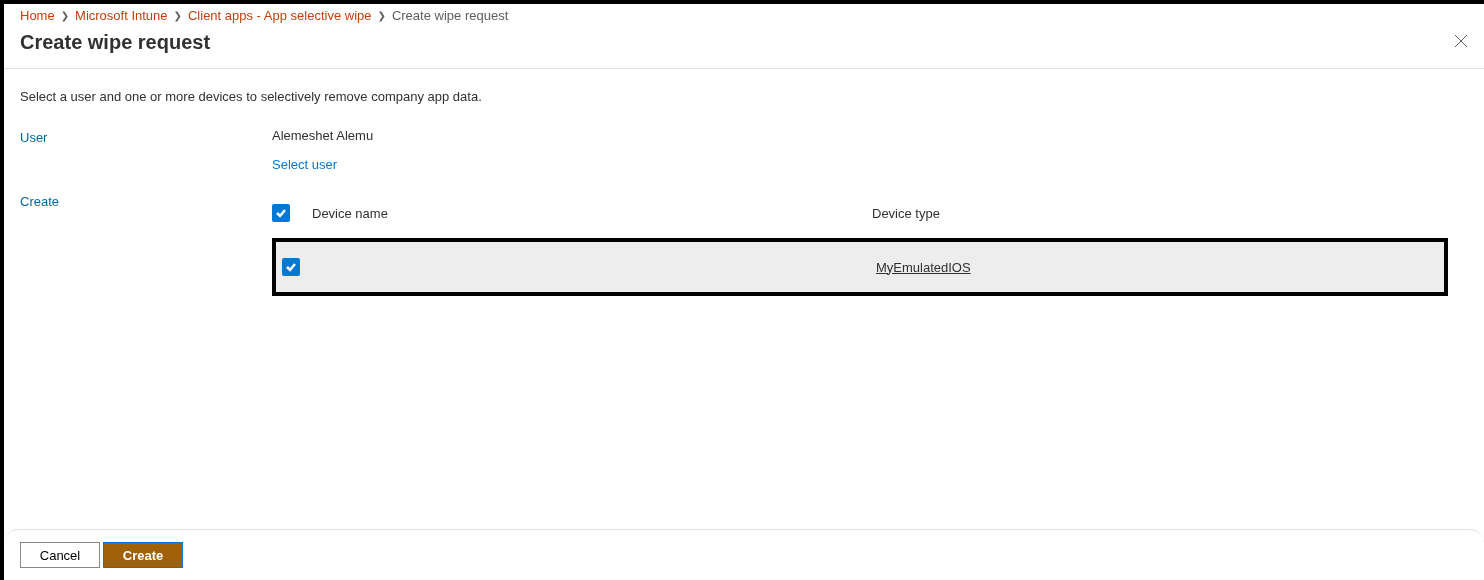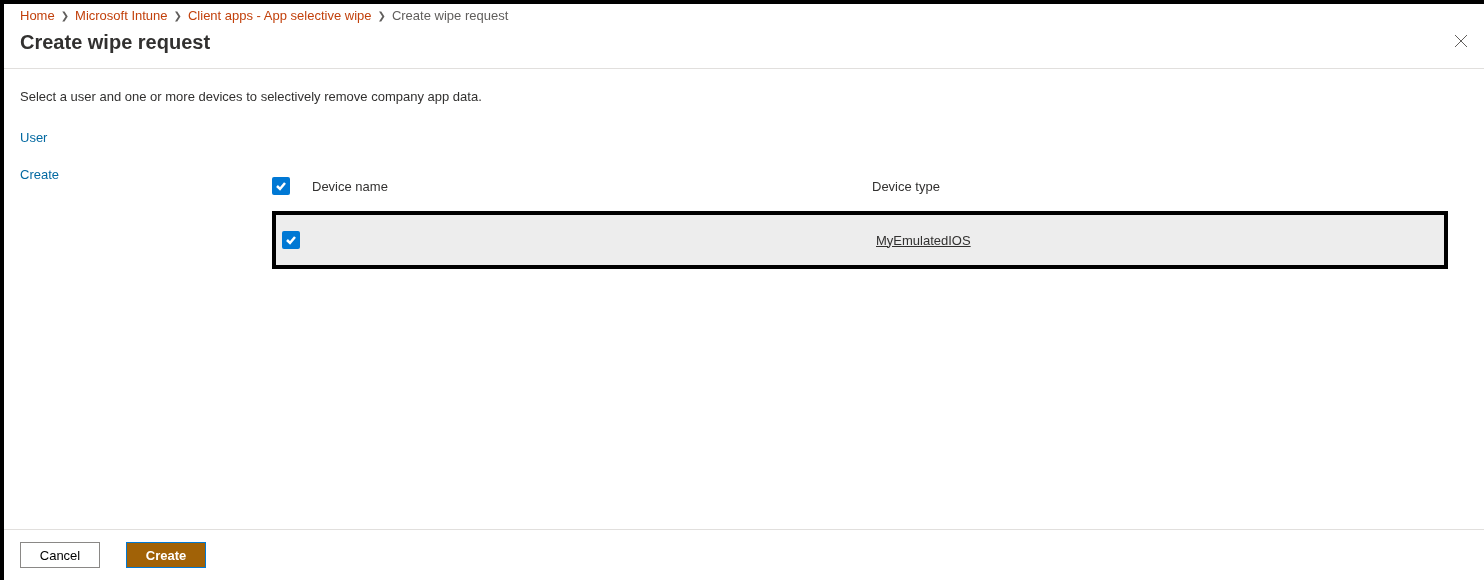--- a/index.html
+++ b/index.html
@@ -131,21 +131,22 @@
     width: 12px; height: 12px;
     stroke: #fff;
     stroke-width: 2.5;
     fill: none;
   }
   
   .footer {
     border-top: 1px solid #e1dfdd;
     padding: 12px 16px;
     display: flex;
-    gap: 26px;
+    gap: 3px;
+    border-radius: 15px;
   }
   .btn {
     min-width: 80px;
     height: 26px;
     font-size: 13px;
     border: 1px solid #8a8886;
     background: #fff;
     cursor: pointer;
     font-family: inherit;
   }
@@ -179,20 +180,24 @@
         <line x1="13" y1="1" x2="1" y2="13" stroke="currentColor" stroke-width="1"></line>
       </svg>
     </span>
   </div>
 
   <div class="main">
     <p class="instruction">Select a user and one or more devices to selectively remove company app data.</p>
 
     <div class="row">
       <div class="row-label">User</div>
+      <div class="row-content">
+        <div class="user-name">Alemeshet Alemu</div>
+        <span class="link">Select user</span>
+      </div>
     </div>
 
     <div class="row">
       <div class="row-label">Create</div>
       <div class="row-content">
         <div class="device-table">
           <div class="table-head">
             <div class="col-check">
               <span class="checkbox">
                 <svg viewBox="0 0 12 12">

